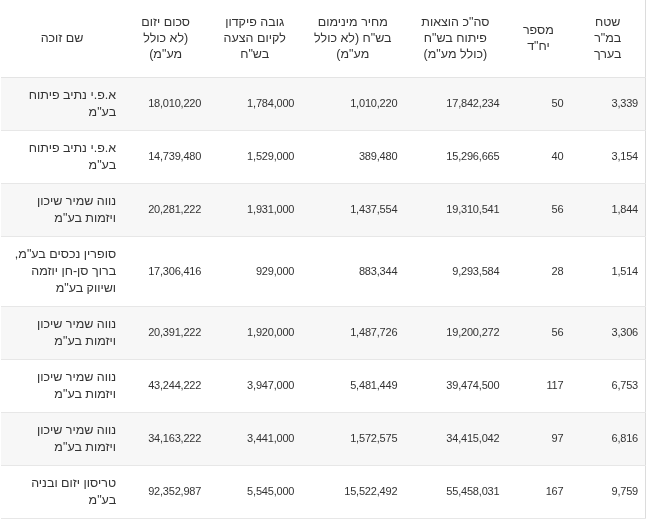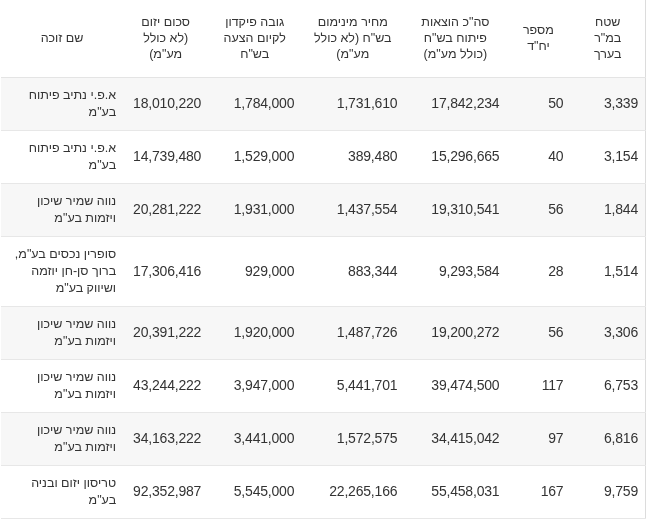--- a/index.html
+++ b/index.html
@@ -50,21 +50,21 @@
     vertical-align:middle;
     text-align:right;
     font-size:12px;
     line-height:17px;
     color:var(--text);
     border-bottom:1px solid var(--border);
     background:transparent;
   }
   tbody tr:nth-child(odd){background:var(--stripe);}
   td.num{
-    font-size:14px;
+    font-size:11px;
     letter-spacing:-0.2px;
     white-space:nowrap;
   }
   td.name{
     font-size:12.5px;
   }
 </style>
 </head>
 <body>
 
@@ -99,21 +99,21 @@
 (לא כולל
 מע"מ)</th>
           <th>שם זוכה</th>
         </tr>
     </thead>
     <tbody>
         <tr>
           <td class="num">3,339</td>
           <td class="num">50</td>
           <td class="num">17,842,234</td>
-          <td class="num">1,731,610</td>
+          <td class="num">1,010,220</td>
           <td class="num">1,784,000</td>
           <td class="num">18,010,220</td>
           <td class="name">א.פ.י נתיב פיתוח בע"מ</td>
         </tr>
         <tr>
           <td class="num">3,154</td>
           <td class="num">40</td>
           <td class="num">15,296,665</td>
           <td class="num">389,480</td>
           <td class="num">1,529,000</td>
@@ -144,38 +144,38 @@
           <td class="num">19,200,272</td>
           <td class="num">1,487,726</td>
           <td class="num">1,920,000</td>
           <td class="num">20,391,222</td>
           <td class="name">נווה שמיר שיכון ויזמות בע"מ</td>
         </tr>
         <tr>
           <td class="num">6,753</td>
           <td class="num">117</td>
           <td class="num">39,474,500</td>
-          <td class="num">5,441,701</td>
+          <td class="num">5,481,449</td>
           <td class="num">3,947,000</td>
           <td class="num">43,244,222</td>
           <td class="name">נווה שמיר שיכון ויזמות בע"מ</td>
         </tr>
         <tr>
           <td class="num">6,816</td>
           <td class="num">97</td>
           <td class="num">34,415,042</td>
           <td class="num">1,572,575</td>
           <td class="num">3,441,000</td>
           <td class="num">34,163,222</td>
           <td class="name">נווה שמיר שיכון ויזמות בע"מ</td>
         </tr>
         <tr>
           <td class="num">9,759</td>
           <td class="num">167</td>
           <td class="num">55,458,031</td>
-          <td class="num">22,265,166</td>
+          <td class="num">15,522,492</td>
           <td class="num">5,545,000</td>
           <td class="num">92,352,987</td>
           <td class="name">טריסון יזום ובניה בע"מ</td>
         </tr>
       </tbody>
   </table>
 </div>
 
 </body></html>

